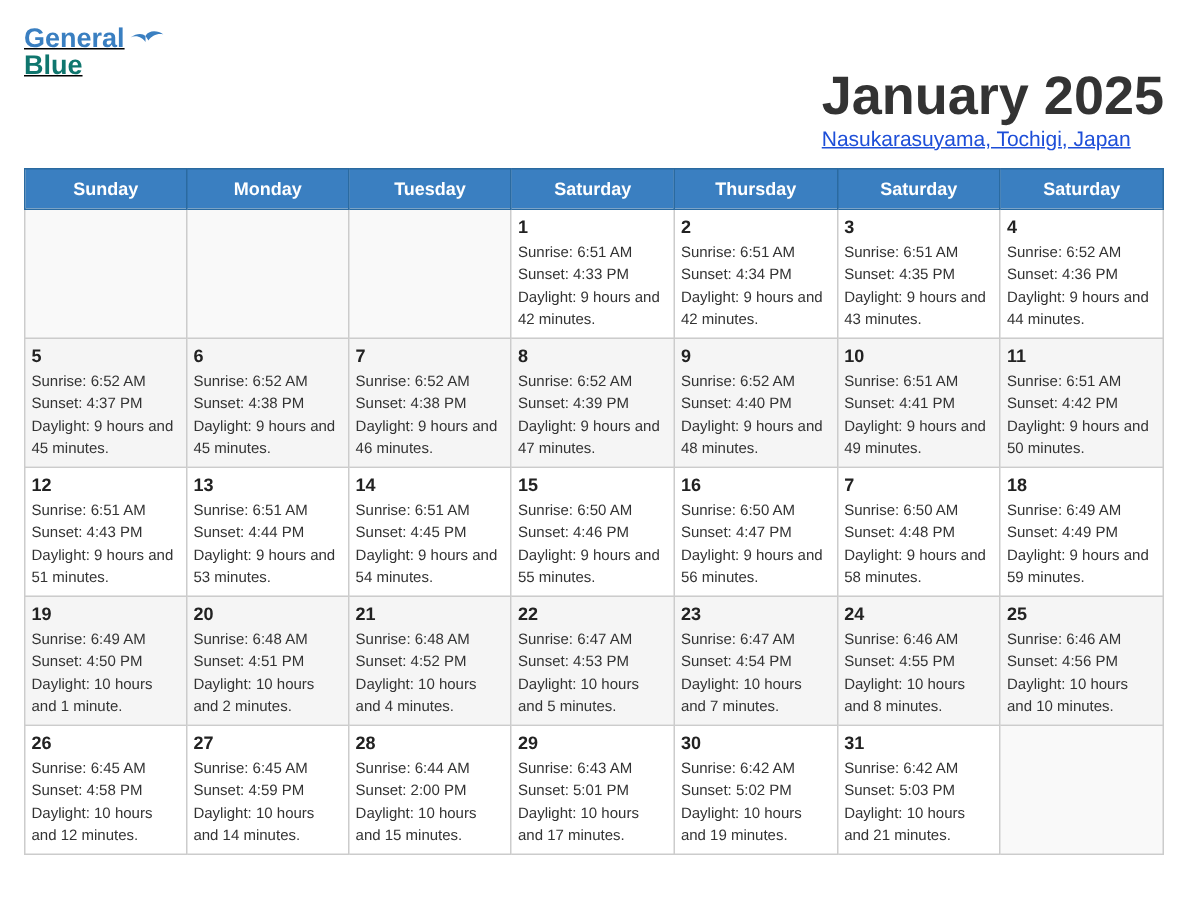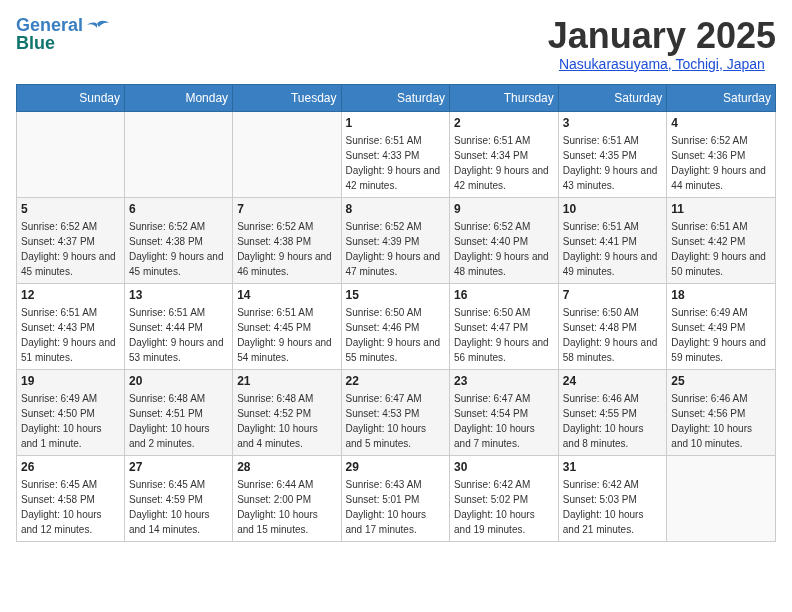--- a/index.html
+++ b/index.html
@@ -13,30 +13,32 @@
     .header {
       display: flex;
       justify-content: space-between;
       align-items: flex-start;
       margin-bottom: 12px;
     }
     .logo {
       display: flex;
       flex-direction: column;
       align-items: center;
+      text-decoration: underline;
     }
     .logo-text {
       font-size: 18px;
       font-weight: bold;
       color: #333;
       line-height: 1;
     }
     .logo-text span { color: #3a7fc1; }
     .title-block {
-      text-align: center;
+      text-align: left;
+      margin-top: 28px;
     }
     .cal-title {
       font-size: 36px;
       font-weight: bold;
       color: #333;
       line-height: 1.1;
     }
     .cal-subtitle {
       font-size: 14px;
       color: #1d4ed8;
@@ -44,23 +46,23 @@
     }
     table {
       width: 100%;
       border-collapse: collapse;
       font-size: 10.5px;
     }
     thead tr th {
       background: #3a7fc1;
       color: #fff;
       padding: 6px 4px;
-      text-align: right;
+      text-align: center;
       font-size: 12px;
-      font-weight: normal;
+      font-weight: bold;
       border: 1px solid #2a6aa0;
     }
     tbody tr td {
       border: 1px solid #ccc;
       vertical-align: top;
       padding: 4px;
       width: 113px;
       min-height: 70px;
       background: #fff;
     }

